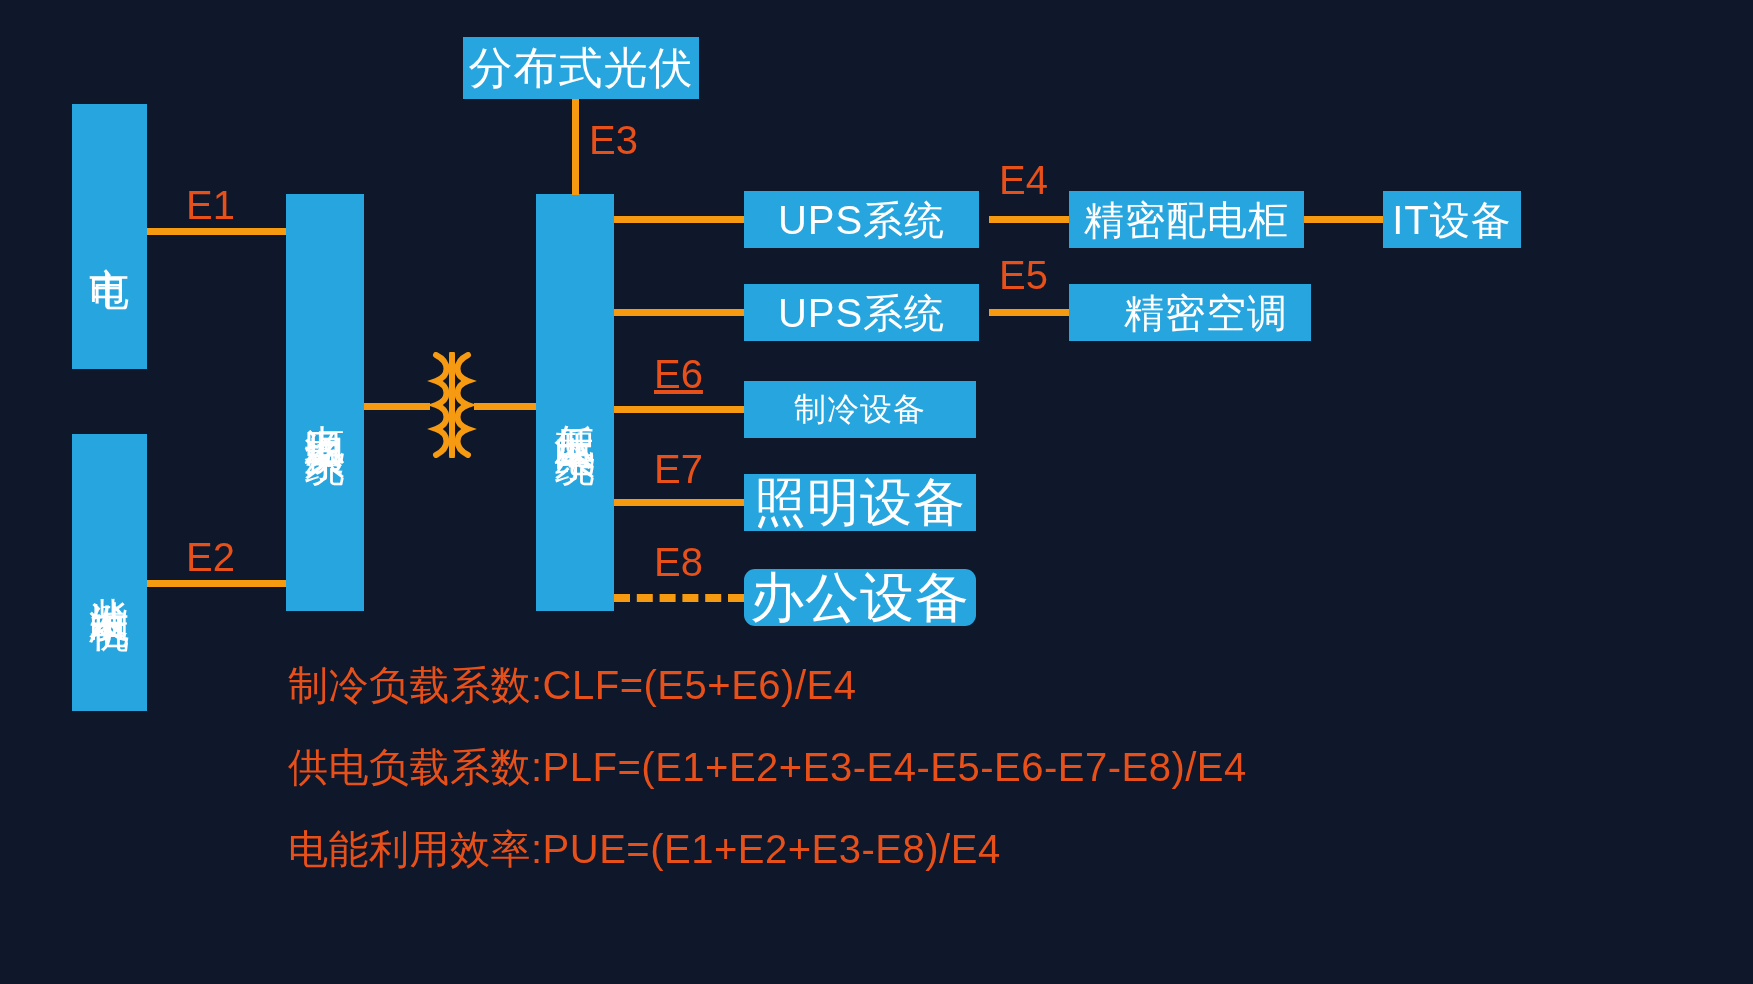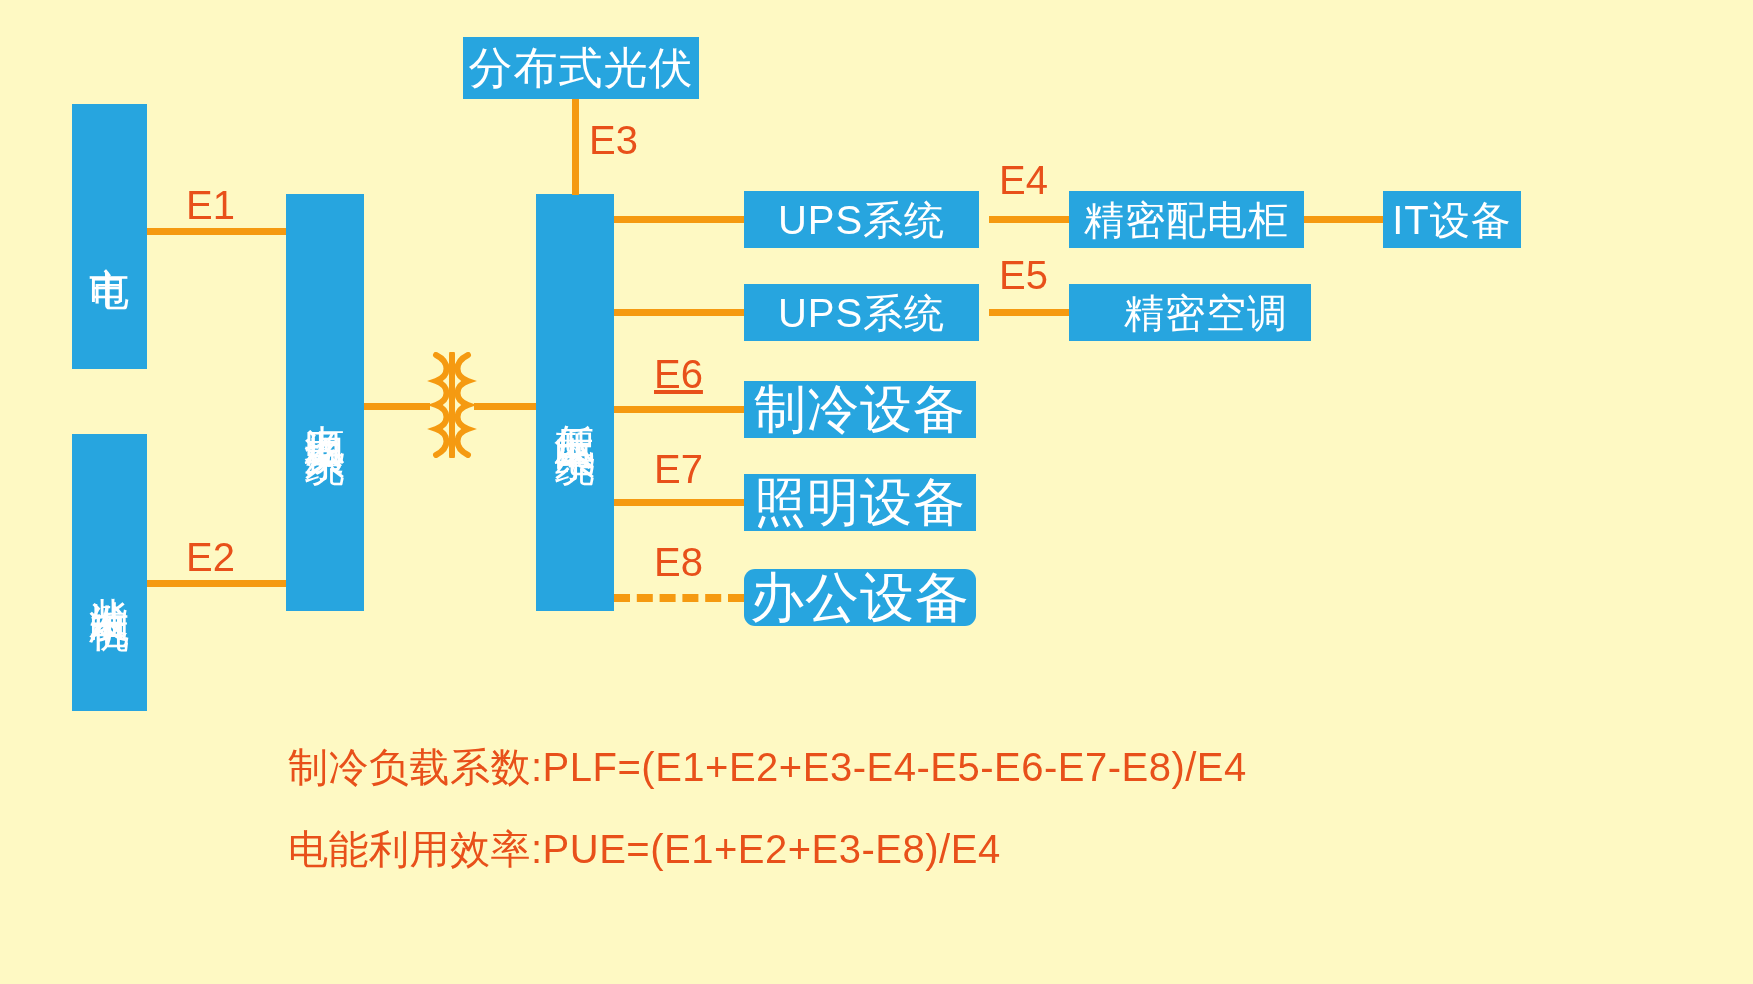--- a/index.html
+++ b/index.html
@@ -1,20 +1,20 @@
 <!DOCTYPE html>
 <html><head>
 <meta charset="utf-8">
 <style>
   html,body{margin:0;padding:0;background:#ffffff;}
   body{
     font-family:"Liberation Sans","DejaVu Sans",sans-serif;
     width:1753px;height:984px;overflow:hidden;position:relative;
   }
-  #stage{position:relative;width:1753px;height:984px;background:#fef9c3;}
+  #stage{position:relative;width:1753px;height:984px;background:#0f172a;}
 
   
   .node{
     position:absolute;
     background:#27a5df;
     color:#ffffff;
     display:flex;
     align-items:center;
     justify-content:center;
     box-sizing:border-box;
@@ -102,21 +102,21 @@
   </div>
 
   <div class="node horiz" style="left:1069px;top:284px;width:242px;height:57px;font-size:40px;padding-left:32px;">
     <span>精密空调</span>
   </div>
 
   <div class="node horiz" style="left:1383px;top:191px;width:138px;height:57px;font-size:40px;">
     <span>IT设备</span>
   </div>
 
-  <div class="node horiz" style="left:744px;top:381px;width:232px;height:57px;font-size:52px;">
+  <div class="node horiz" style="left:744px;top:381px;width:232px;height:57px;font-size:32px;">
     <span>制冷设备</span>
   </div>
 
   <div class="node horiz" style="left:744px;top:474px;width:232px;height:57px;font-size:52px;">
     <span>照明设备</span>
   </div>
 
   <div class="node horiz" style="left:744px;top:569px;width:232px;height:57px;font-size:54px;border-radius:11px;">
     <span>办公设备</span>
   </div>
@@ -162,18 +162,19 @@
   <div class="elabel" style="left:999px;top:158px;">E4</div>
 
   <div class="elabel" style="left:999px;top:253px;">E5</div>
 
   <div class="elabel" style="left:654px;top:352px;text-decoration:underline;">E6</div>
 
   <div class="elabel" style="left:654px;top:447px;text-align:center;">E7</div>
 
   <div class="elabel" style="left:654px;top:540px;">E8</div>
 
+  <div class="formula" style="left:288px;top:658px;">制冷负载系数:CLF=(E5+E6)/E4</div>
 
-  <div class="formula" style="left:288px;top:740px;">制冷负载系数:PLF=(E1+E2+E3-E4-E5-E6-E7-E8)/E4</div>
+  <div class="formula" style="left:288px;top:740px;">供电负载系数:PLF=(E1+E2+E3-E4-E5-E6-E7-E8)/E4</div>
 
   <div class="formula" style="left:288px;top:822px;">电能利用效率:PUE=(E1+E2+E3-E8)/E4</div>
 
 </div>
 
 </body></html>

